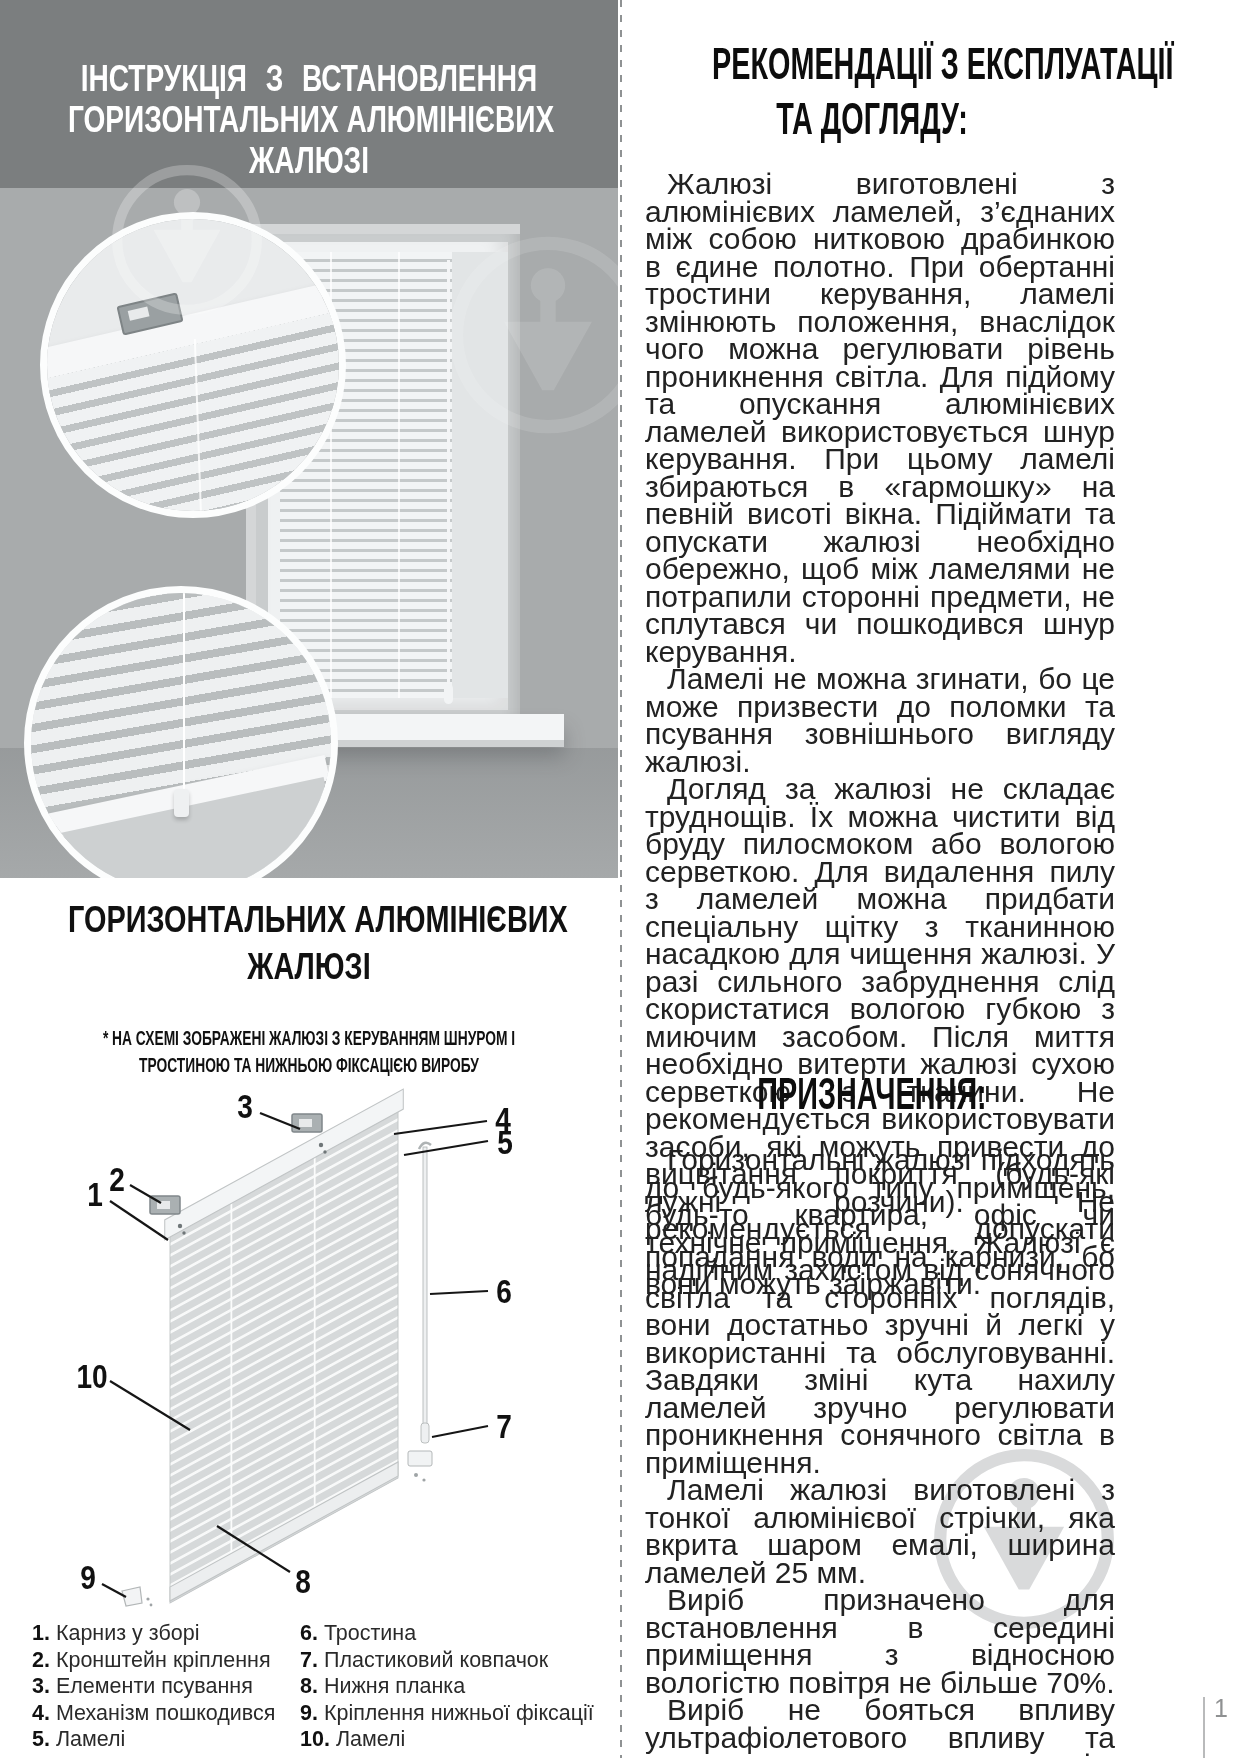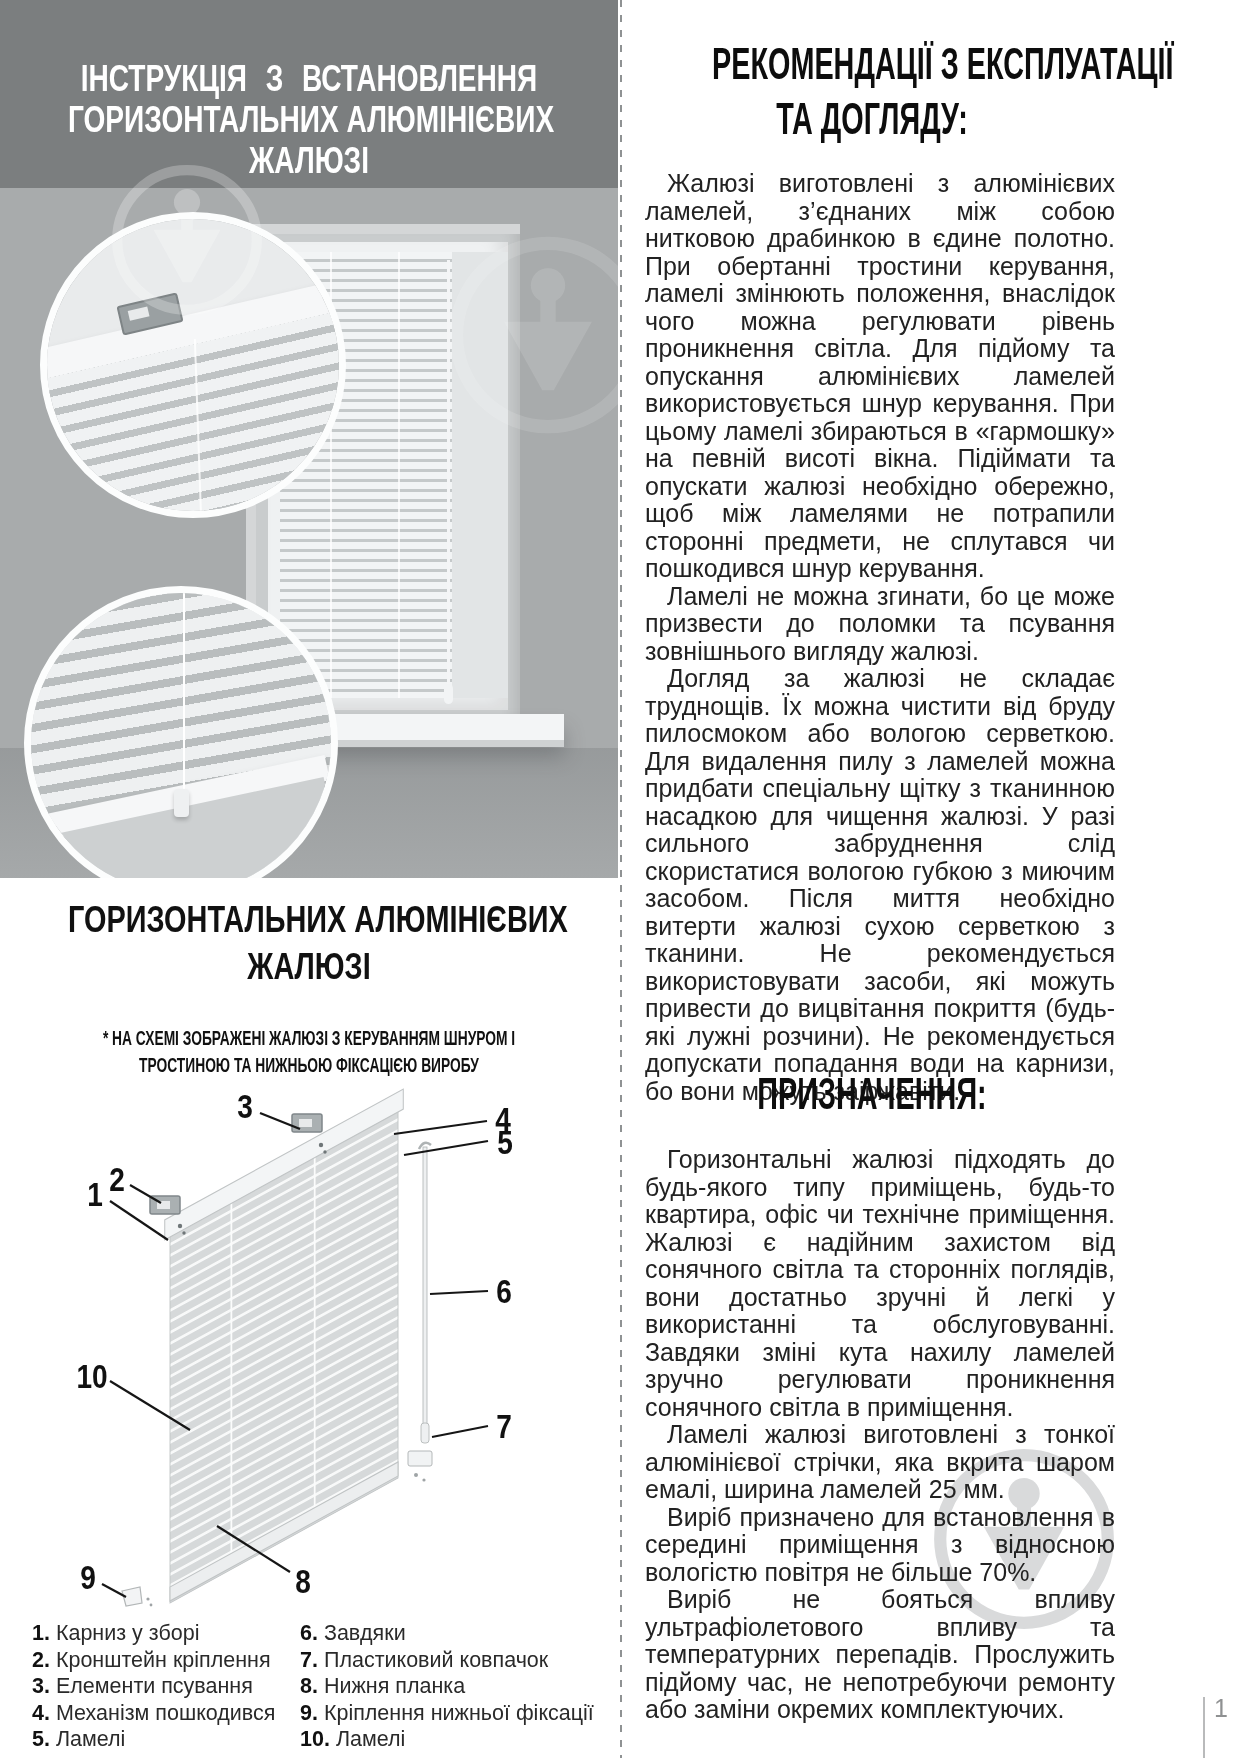--- a/index.html
+++ b/index.html
@@ -80,21 +80,21 @@
   .legend .col.c1col{left:0;}
   .legend .col.c2col{left:268px;}
   .legend b{font-weight:700;color:#111;}
 
   
   .rtitle{left:622px;top:36px;width:500px;}
   .rtitle .hline, .ptitle .hline{color:#0d0d0d;font-size:45px;line-height:55px;transform:scaleX(.8);}
   .rbody{left:645px;top:170px;width:470px;z-index:2;}
   .pbody{left:645px;top:1146px;width:470px;z-index:2;}
   .rbody p,.pbody p{margin:0;text-align:justify;text-indent:22px;
-     font-size:25px;line-height:27.5px;color:#222;}
+     font-size:30px;line-height:27.5px;color:#222;}
   .ptitle{left:622px;top:1066px;width:500px;z-index:2;}
 
   
   .pageno-line{left:1203px;top:1697px;width:2px;height:61px;background:#b9babb;}
   .pageno{left:1214px;top:1694px;font-size:25px;color:#8f9192;}
 </style>
 </head>
 <body>
 
 <svg width="0" height="0" style="position:absolute" aria-hidden="true">
@@ -253,21 +253,21 @@
 
   <div class="abs legend">
     <div class="col c1col">
       <div><b>1.</b> <span>Карниз у зборі</span></div>
       <div><b>2.</b> <span>Кронштейн кріплення</span></div>
       <div><b>3.</b> <span>Елементи псування</span></div>
       <div><b>4.</b> <span>Механізм пошкодився</span></div>
       <div><b>5.</b> <span>Ламелі</span></div>
     </div>
     <div class="col c2col">
-      <div><b>6.</b> <span>Завдяки</span></div>
+      <div><b>6.</b> <span>Тростина</span></div>
       <div><b>7.</b> <span>Пластиковий ковпачок</span></div>
       <div><b>8.</b> <span>Нижня планка</span></div>
       <div><b>9.</b> <span>Кріплення нижньої фіксації</span></div>
       <div><b>10.</b> <span>Ламелі</span></div>
     </div>
   </div>
 
   <div class="abs rtitle">
     <span class="hline">
         <span class="cond hline">РЕКОМЕНДАЦІЇ З ЕКСПЛУАТАЦІЇ</span>

